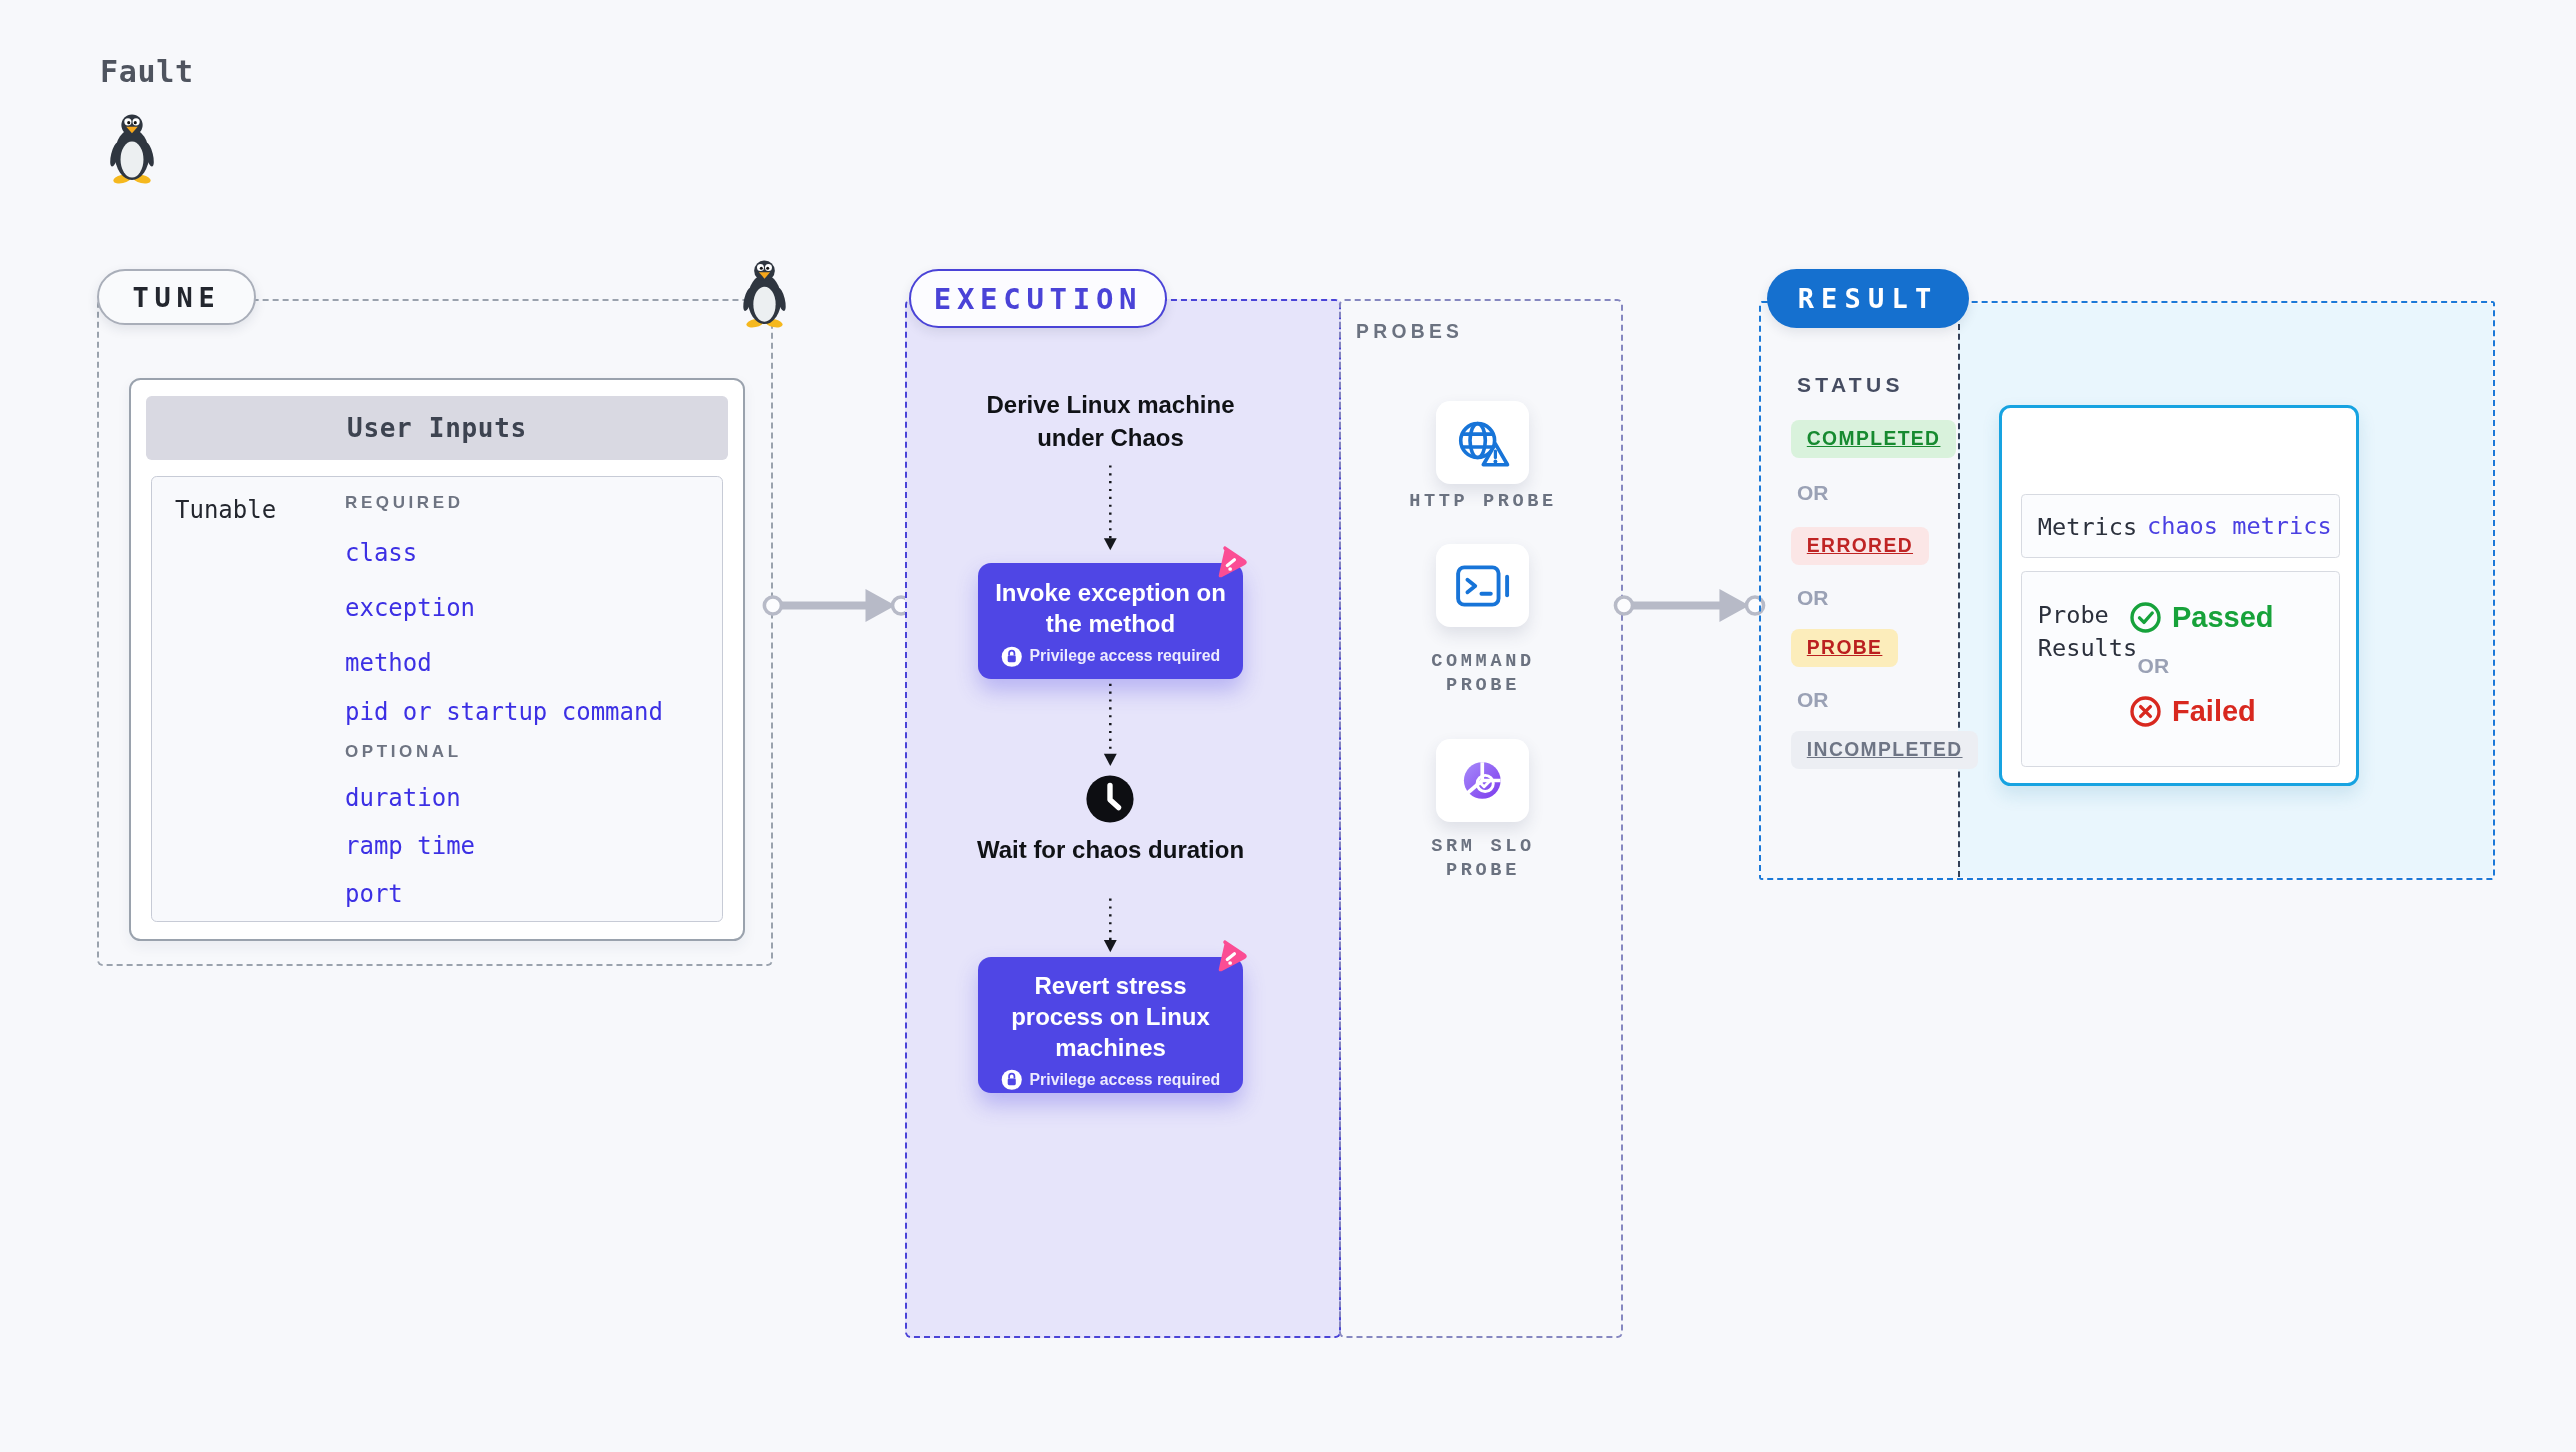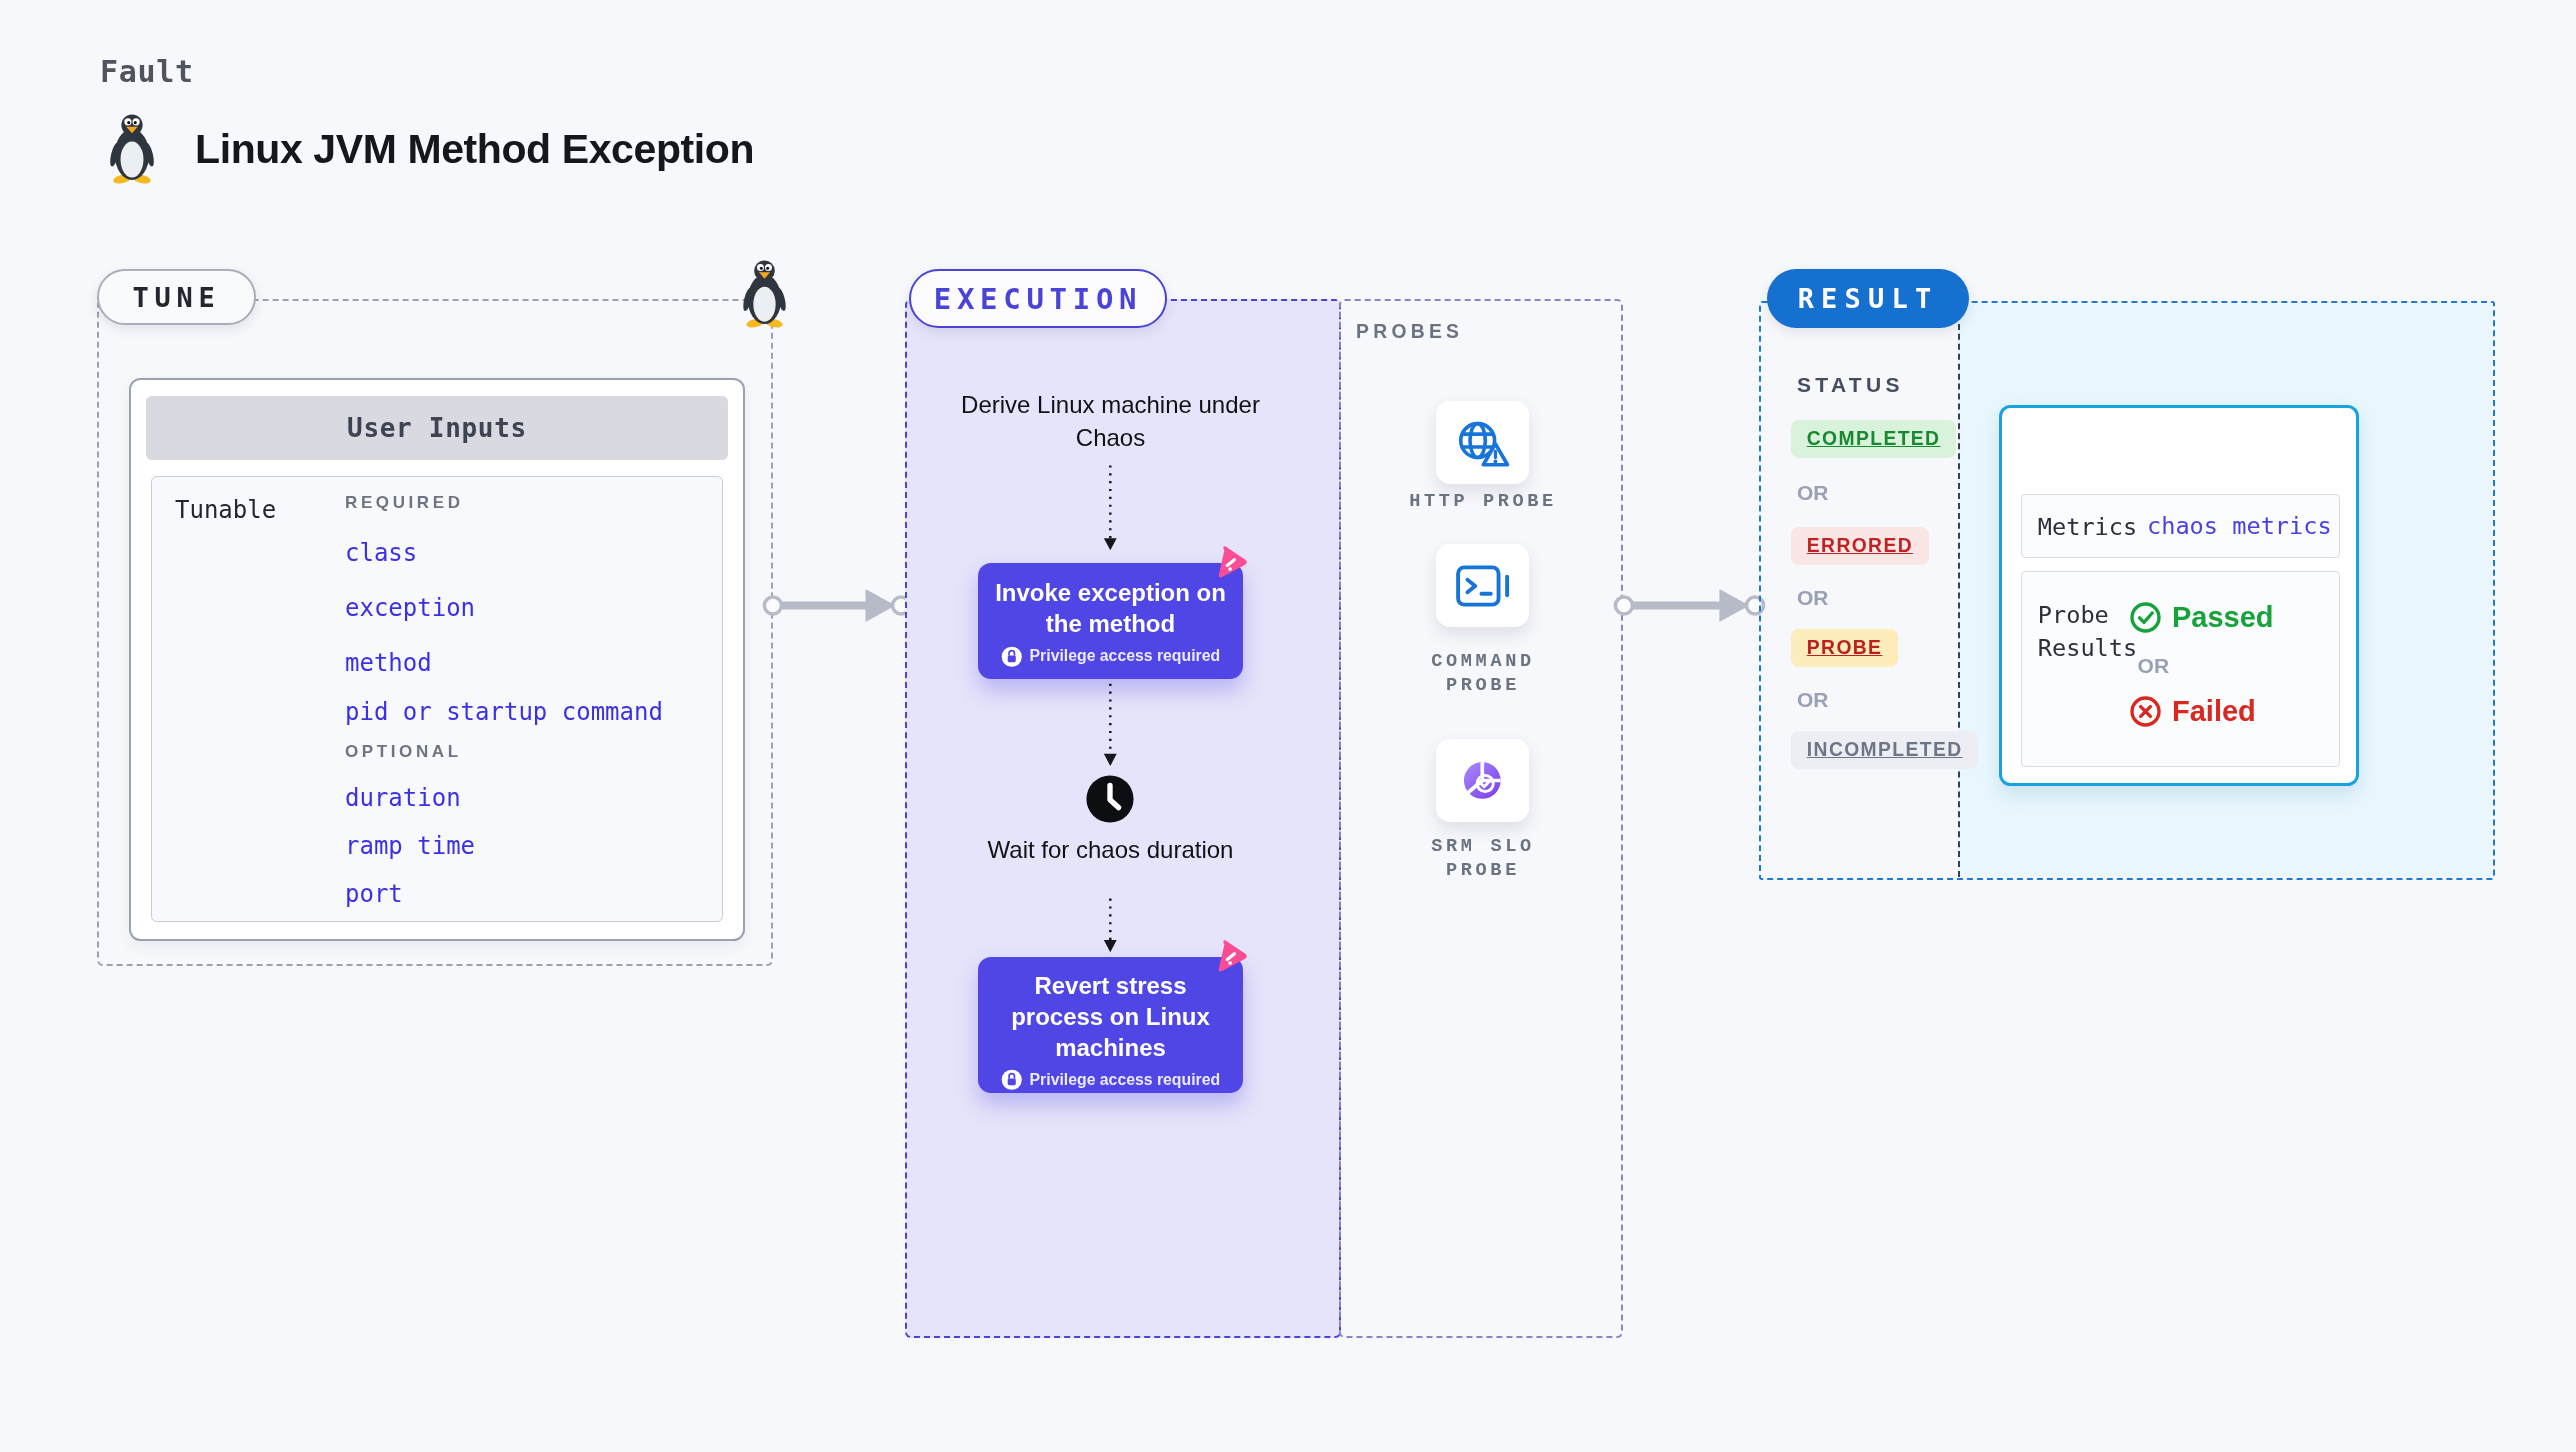--- a/index.html
+++ b/index.html
@@ -47,21 +47,21 @@
   
   .h-arrow{position:absolute;}
   .v-arrow{position:absolute;}
 
   
   .exec-box{left:905px;top:299px;width:436px;height:1039px;background:var(--lavender,#e6e4fa);
     border:2.9px dashed var(--indigo_border,#4a43d7);}
   .probes-box{left:1339px;top:299px;width:284px;height:1039px;border:2.1px dashed #8587c0;}
   .exec-pill{left:909px;top:269px;width:258px;height:59px;background:#fcfcff;
     border:2.9px solid var(--indigo_border,#4a43d7);font-size:29px;color:var(--indigo_border,#4a43d7);letter-spacing:5.7px;}
-  .step-text{position:absolute;text-align:center;font-weight:400;color:#101216;font-size:24px;line-height:33px;}
+  .step-text{position:absolute;text-align:center;font-weight:700;color:#101216;font-size:24px;line-height:33px;}
   .derive-text{left:953px;top:388px;width:315px;}
   .wait-text{left:967px;top:833px;width:287px;}
   .step-box{position:absolute;left:978px;width:265px;background:var(--purple,#4f46e5);border-radius:13px;
     box-shadow:0 11.5px 21.5px rgba(79,70,229,.30);color:#ffffff;text-align:center;}
   .invoke-box{top:563px;height:116px;padding-top:14.3px;}
   .revert-box{top:957px;height:136px;padding-top:13px;}
   .step-box-title{font-size:24px;font-weight:700;line-height:31px;padding:0 13px;}
   .priv-row{display:flex;align-items:center;justify-content:center;gap:7.2px;margin-top:6.4px;}
   .priv-text{font-size:15.8px;font-weight:600;color:#eceafe;}
   .chaos-badge{position:absolute;right:-10px;top:-18.6px;width:40px;height:40px;}
@@ -118,21 +118,20 @@
     <circle cx="32" cy="16" r="13" fill="#2f3640"></circle>
     <ellipse cx="32" cy="58" rx="14" ry="22" fill="#eceff1"></ellipse>
     <ellipse cx="11" cy="52" rx="4.5" ry="15" fill="#2f3640" transform="rotate(14 11 52)"></ellipse>
     <ellipse cx="53" cy="52" rx="4.5" ry="15" fill="#2f3640" transform="rotate(-14 53 52)"></ellipse>
     <circle cx="27" cy="12" r="4.4" fill="#ffffff"></circle>
       <circle cx="37" cy="12" r="4.4" fill="#ffffff"></circle>
     <circle cx="28" cy="13" r="1.9" fill="#111111"></circle>
       <circle cx="36" cy="13" r="1.9" fill="#111111"></circle>
     <polygon points="25,18 39,18 32,26" fill="#f7a71b"></polygon>
   </svg>
-  <div class="h1">Linux JVM Method Exception</div>
 
   <div class="dashed-box tune-box"></div>
   <div class="pill tune-pill">
     <span>TUNE</span>
   </div>
   <svg class="tux-corner" viewBox="0 0 64 88">
     <ellipse cx="20" cy="82" rx="11" ry="5" fill="#f5b81e" transform="rotate(-12 20 82)"></ellipse>
     <ellipse cx="44" cy="82" rx="11" ry="5" fill="#f5b81e" transform="rotate(12 44 82)"></ellipse>
     <ellipse cx="32" cy="52" rx="21" ry="31" fill="#2f3640"></ellipse>
     <circle cx="32" cy="16" r="13" fill="#2f3640"></circle>

